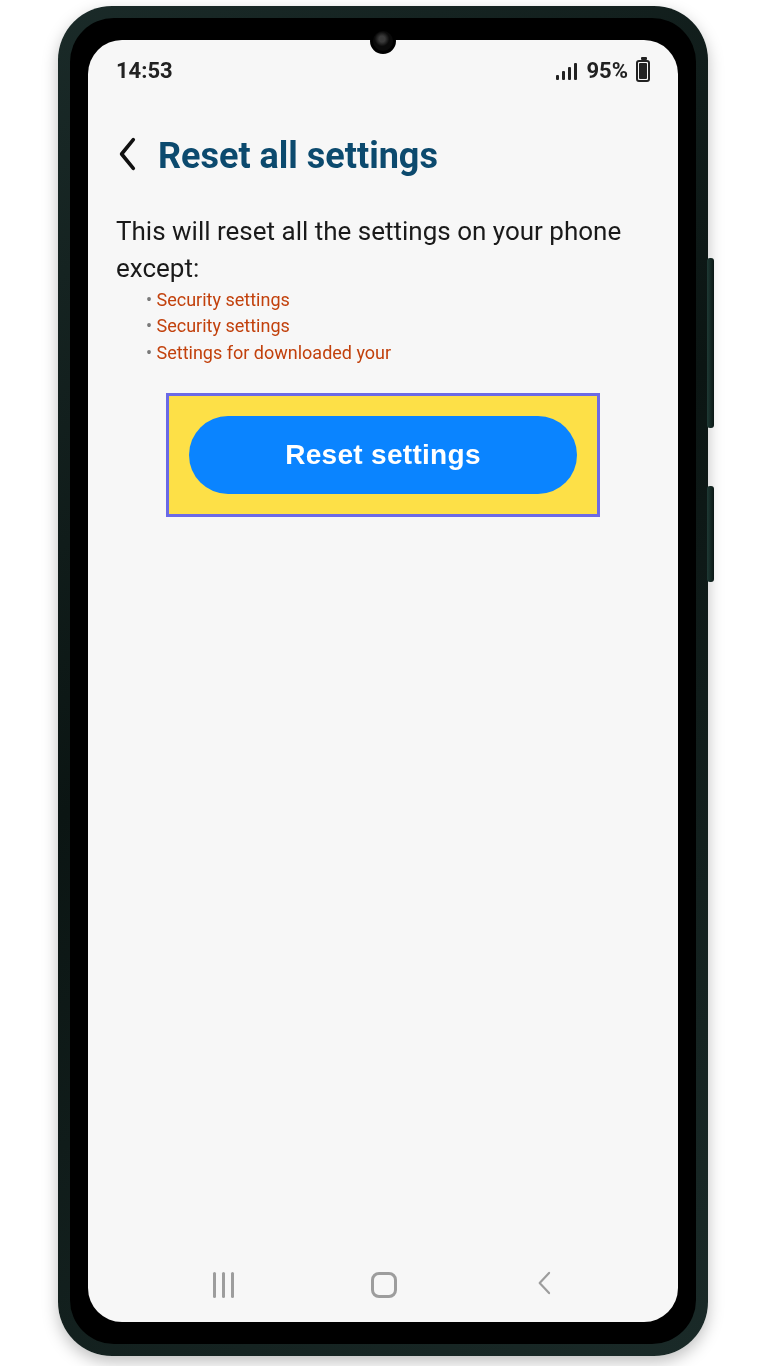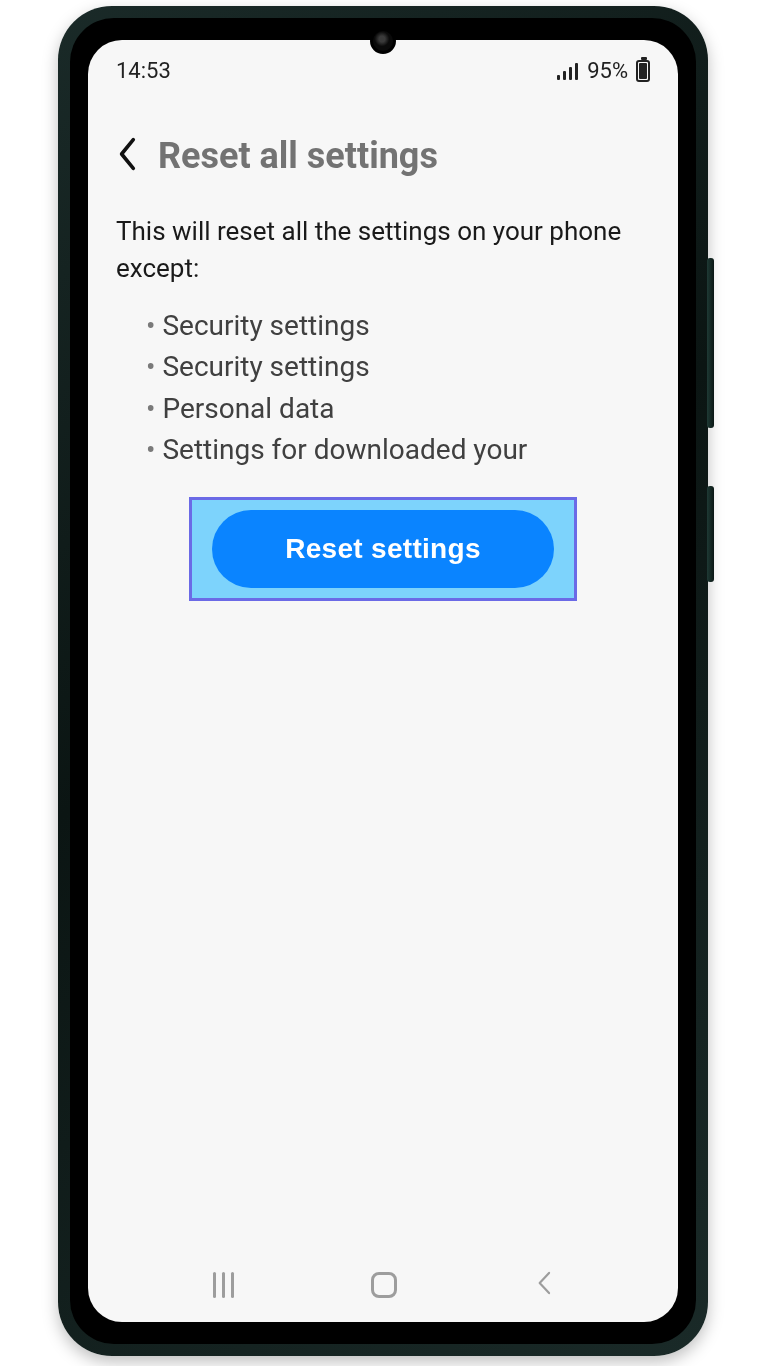--- a/index.html
+++ b/index.html
@@ -59,21 +59,21 @@
   .side-btn.pwr { top: 480px; height: 96px; }
 
   
   .statusbar {
     display: flex;
     justify-content: space-between;
     align-items: center;
     padding: 18px 28px 0 28px;
     font-size: 22px;
     color: #222;
-    font-weight: 400;
+    font-weight: 700;
   }
   .status-right {
     display: flex;
     align-items: center;
     gap: 8px;
   }
   .sig-icon { width: 22px; height: 18px; position: relative; }
   .sig-icon span{
     position:absolute;bottom:0;width:3px;background:#222;border-radius:1px;
   }
@@ -92,47 +92,46 @@
   .titlebar {
     display: flex;
     align-items: center;
     gap: 20px;
     margin-bottom: 36px;
   }
   .back-chevron { width:22px; height:36px; color:#111; }
   .page-title {
     font-size: 36px;
     font-weight: 700;
-    color: #737373;
+    color: #0c4a6e;
   }
   .intro {
     font-size: 26px;
     line-height: 1.42;
     color: #1a1a1a;
-    margin-bottom: 18px;
   }
   .except-list {
     list-style: none;
     padding-left: 30px;
-    color: #404040;
-    font-size: 28px;
+    color: #c2410c;
+    font-size: 18px;
     line-height: 1.48;
   }
   .except-list li::before{
     content:"• ";
     color:#7a7a7a;
   }
 
   
   .highlight-box{
     margin: 26px auto 0 auto;
-    width: 388px;
-    padding: 10px 20px;
+    width: 434px;
+    padding: 20px 20px;
     border: 3px solid #6b6ae6;
-    background:#7dd3fc;
+    background:#fde047;
     position:relative;
   }
   .highlight-box::after{
     content:"";
     position:absolute;
     left:14px; right:-22px; top:14px; bottom:-22px;
     background:rgba(0,0,0,.28);
     filter:blur(8px);
     z-index:-1;
   }
@@ -199,21 +198,20 @@
             </svg>
           </span>
           <h1 class="page-title">Reset all settings</h1>
         </div>
 
         <p class="intro">This will reset all the settings on your phone except:</p>
 
         <ul class="except-list">
           <li>Security settings</li>
           <li>Security settings</li>
-          <li>Personal data</li>
           <li>Settings for downloaded your</li>
         </ul>
 
         <div class="highlight-box">
           <button class="reset-btn">Reset settings</button>
         </div>
       </div>
 
       <div class="navbar">
         <span class="nav-icon recents">

